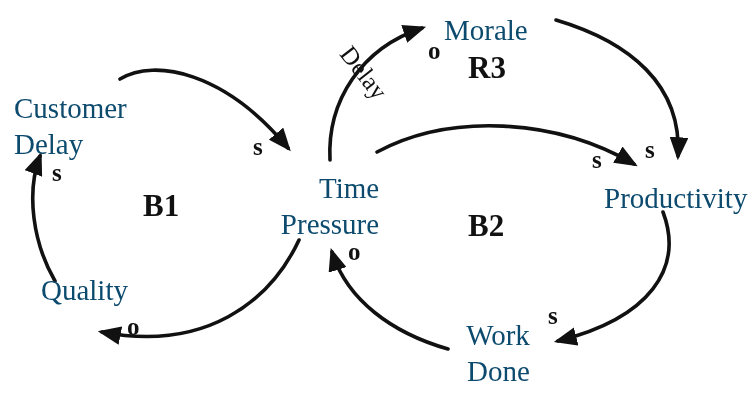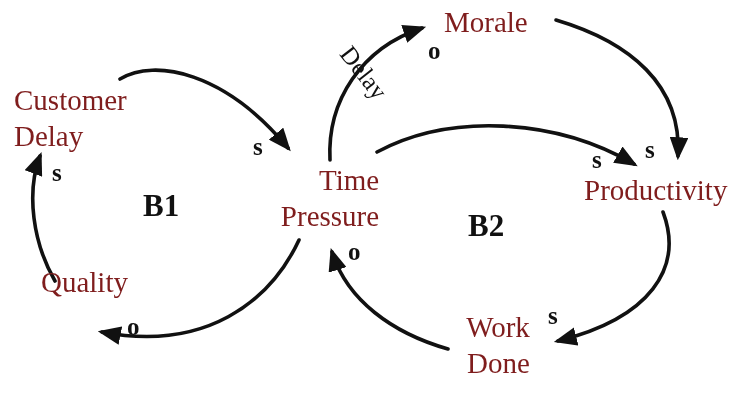--- a/index.html
+++ b/index.html
@@ -19,21 +19,22 @@
   .arrows {
     position: absolute;
     left: 0;
     top: 0;
   }
   .node {
     position: absolute;
     font-size: 29px;
     line-height: 36px;
     white-space: nowrap;
-    color: #7f1d1d;
+    color: #0c4a6e;
+    margin-top: 8px;
   }
   .node.centered {
     transform: translateX(-50%);
     text-align: right;
   }
   .loop-label {
     position: absolute;
     font-size: 31px;
     font-weight: bold;
     white-space: nowrap;
@@ -91,33 +92,34 @@
     <div>Delay</div>
   </div>
 
   <div class="node centered" style="left:330px; top:162px">
     <div>Time</div>
     <div>Pressure</div>
   </div>
 
   <div class="node" style="left:444px; top:4px">Morale</div>
 
-  <div class="node" style="left:584px; top:172px">Productivity</div>
+  <div class="node" style="left:604px; top:172px">Productivity</div>
 
   <div class="node" style="left:41px; top:264px">Quality</div>
 
   <div class="node centered" style="left:498px; top:309px">
     <div>Work</div>
     <div>Done</div>
   </div>
 
   <div class="loop-label" style="left:143px; top:188px">B1</div>
 
   <div class="loop-label" style="left:468px; top:208px">B2</div>
 
+  <div class="loop-label" style="left:468px; top:50px">R3</div>
 
   <div class="pol" style="left:52px; top:160px">s</div>
 
   <div class="pol" style="left:253px; top:134px">s</div>
 
   <div class="pol" style="left:428px; top:38px">o</div>
 
   <div class="pol" style="left:645px; top:137px">s</div>
 
   <div class="pol" style="left:592px; top:147px">s</div>

